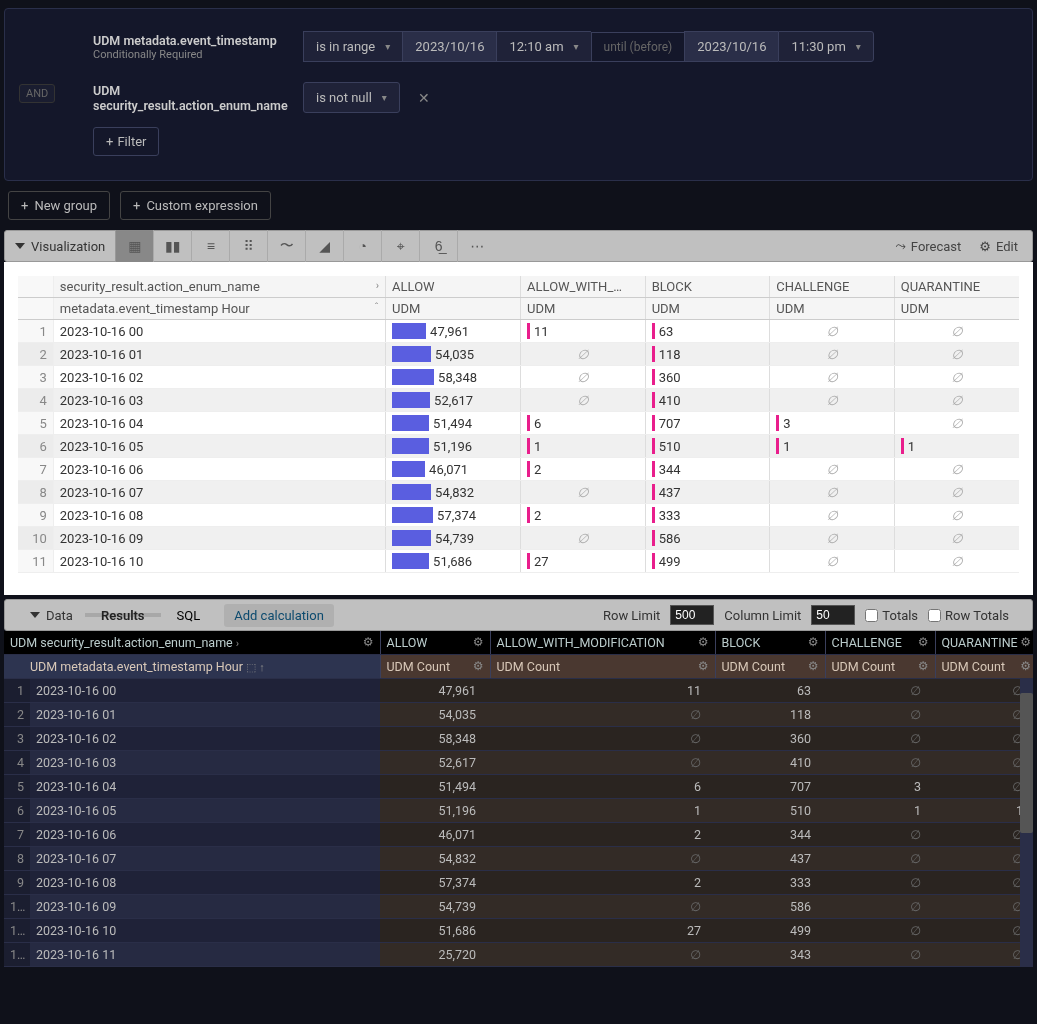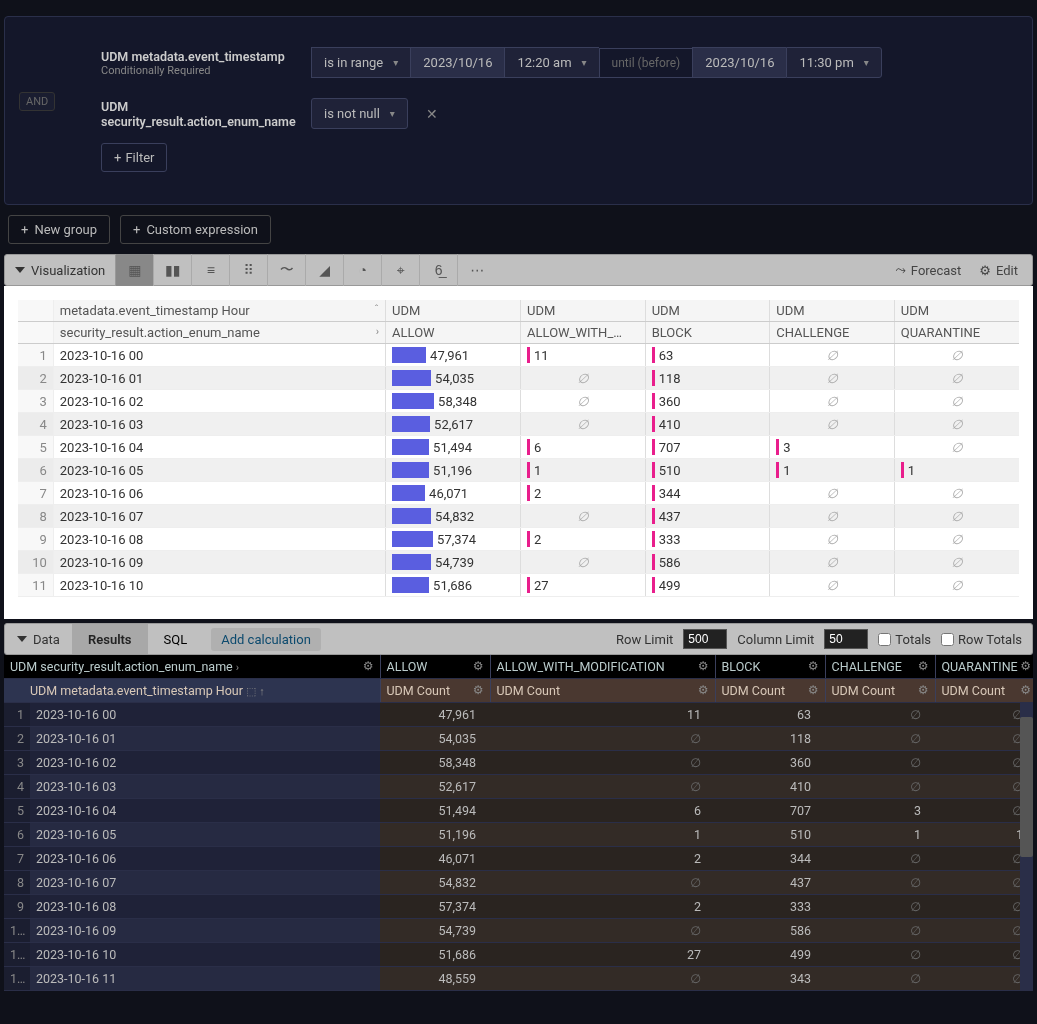--- a/index.html
+++ b/index.html
@@ -5,21 +5,21 @@
   * { box-sizing: border-box; margin: 0; padding: 0; }
   body { background: #0f111a; color: #c0c0c0; font-family: -apple-system, BlinkMacSystemFont, "Segoe UI", Roboto, Arial, sans-serif; font-size: 13px; width: 1037px; }
   
   
   .panel-header { background: #c0c0c0; color: #333; padding: 5px 10px; display: flex; align-items: center; justify-content: space-between; border: 1px solid #999; border-radius: 3px; }
   .panel-header .left { display: flex; align-items: center; gap: 6px; }
   .triangle { display: inline-block; width: 0; height: 0; border-left: 5px solid transparent; border-right: 5px solid transparent; border-top: 6px solid #333; }
   
   
   .filters-panel { margin: 4px; }
-  .filters-body { background: #14172a; border: 1px solid #2a2f4a; border-radius: 4px; margin-top: 16px; padding: 16px; position: relative; }
+  .filters-body { background: #14172a; border: 1px solid #2a2f4a; border-radius: 4px; margin-top: 8px; padding: 8px; position: relative; }
   .filter-row { display: flex; align-items: center; padding: 14px 0; position: relative; }
   .and-chip { position: absolute; left: 14px; top: 75px; font-size: 11px; color: #666; border: 1px solid #333; border-radius: 3px; padding: 2px 6px; background: #1a1d30; }
   .filter-labels { display: flex; flex-direction: column; margin-left: 80px; width: 210px; }
   .filter-label { font-weight: 600; color: #ccc; font-size: 12.5px; }
   .filter-sublabel { font-size: 11px; color: #888; }
   .pill { display: inline-flex; align-items: center; background: #1f2238; border: 1px solid #3a3f5c; border-radius: 3px; padding: 7px 12px; color: #bbb; margin-right: 0; font-size: 13px; }
   .pill.seg { border-radius: 0; border-right: none; }
   .pill.seg:first-of-type { border-top-left-radius: 3px; border-bottom-left-radius: 3px; }
   .pill.seg.last { border-top-right-radius: 3px; border-bottom-right-radius: 3px; border-right: 1px solid #3a3f5c; }
   .pill.dark { background: #2a2e48; }
@@ -51,21 +51,21 @@
   .viz-table tbody tr:nth-child(even) td.row-num { background: #ececec; }
   .col-border-left { border-left: 1px solid #ddd; }
   .bar-cell { padding: 2px 6px; }
   .bar-cell .bar-wrap { display:flex; align-items:center; gap:4px; }
   .bar { height: 16px; background: #5a5ee0; display:inline-block; }
   .bar.pink { background: #e91e8c; width: 3px; }
   .null-glyph { color: #aaa; font-style: italic; }
   
   
   .data-panel { margin: 4px; }
-  .data-header { background: #c0c0c0; color: #333; display: flex; align-items: center; height: 32px; border: 1px solid #999; border-radius: 3px; padding: 0; font-size: 13px; }
+  .data-header { background: #c0c0c0; color: #333; display: flex; align-items: center; height: 32px; border: 1px solid #999; border-radius: 3px; padding: 13px; font-size: 13px; }
   .data-header .section { padding: 0 12px; display: flex; align-items: center; gap: 6px; height: 100%; }
   .tab { padding: 0 16px; height: 100%; display: flex; align-items: center; cursor: pointer; color: #000000; }
   .tab.active { background: #a8a8a8; font-weight: 600; color: #222; }
   .calc-btn { background: #b0b0b0; padding: 4px 10px; border-radius: 3px; margin-left: 8px; cursor: pointer; color: #0c4a6e; }
   .data-header .right { margin-left: auto; display: flex; align-items: center; gap: 10px; padding-right: 10px; }
   .limit-input { background: #222; color: #fff; width: 44px; padding: 2px 4px; border: 1px solid #555; font-size: 12px; }
   .chk { display: flex; align-items: center; gap: 4px; }
   
   
   .data-table-wrap { background: #1b1e30; overflow: hidden; position: relative; }
@@ -97,21 +97,21 @@
       <div class="filter-labels">
         <span class="filter-label">UDM metadata.event_timestamp</span>
         <span class="filter-sublabel">Conditionally Required</span>
       </div>
       <div class="pill seg">
           <span>is in range</span>
           <span class="chev">▾</span>
         </div>
       <div class="pill seg dark">2023/10/16</div>
       <div class="pill seg">
-          <span>12:20 am</span>
+          <span>12:10 am</span>
           <span class="chev">▾</span>
         </div>
       <div class="pill seg until">until (before)</div>
       <div class="pill seg dark">2023/10/16</div>
       <div class="pill seg last">
           <span>11:30 pm</span>
           <span class="chev">▾</span>
         </div>
     </div>
     <div class="and-chip">AND</div>
@@ -179,35 +179,35 @@
           <col style="width:320px">
         <col style="width:130px">
           <col style="width:120px">
           <col style="width:120px">
           <col style="width:120px">
           <col style="width:120px">
       </colgroup>
       <thead>
         <tr>
           <th class="row-num"></th>
+          <th><span>security_result.action_enum_name</span><span style="float:right" class="small-icon">›</span></th>
+          <th class="col-border-left">ALLOW</th>
+          <th class="col-border-left">ALLOW_WITH_…</th>
+          <th class="col-border-left">BLOCK</th>
+          <th class="col-border-left">CHALLENGE</th>
+          <th class="col-border-left">QUARANTINE</th>
+        </tr>
+        <tr>
+          <th class="row-num"></th>
           <th><span>metadata.event_timestamp Hour</span><span style="float:right" class="small-icon">ˆ</span></th>
           <th class="col-border-left">UDM</th>
           <th class="col-border-left">UDM</th>
           <th class="col-border-left">UDM</th>
           <th class="col-border-left">UDM</th>
           <th class="col-border-left">UDM</th>
-        </tr>
-        <tr>
-          <th class="row-num"></th>
-          <th><span>security_result.action_enum_name</span><span style="float:right" class="small-icon">›</span></th>
-          <th class="col-border-left">ALLOW</th>
-          <th class="col-border-left">ALLOW_WITH_…</th>
-          <th class="col-border-left">BLOCK</th>
-          <th class="col-border-left">CHALLENGE</th>
-          <th class="col-border-left">QUARANTINE</th>
         </tr>
       </thead>
       <tbody id="viz-tbody">
           <tr>
             <td class="row-num">1</td>
             <td>2023-10-16 00</td>
             <td class="bar-cell col-border-left">
               <div class="bar-wrap">
                 <span class="bar " style="width:34px"></span>
                 <span>47,961</span>
@@ -613,21 +613,21 @@
             <td class="dim">2023-10-16 10</td>
             <td class="meas num"><span class="">51,686</span></td>
             <td class="meas num"><span class="">27</span></td>
             <td class="meas num"><span class="">499</span></td>
             <td class="meas num"><span class="null-d">∅</span></td>
             <td class="meas num"><span class="null-d">∅</span></td>
           </tr>
           <tr>
             <td class="row-n">12</td>
             <td class="dim">2023-10-16 11</td>
-            <td class="meas num"><span class="">48,559</span></td>
+            <td class="meas num"><span class="">25,720</span></td>
             <td class="meas num"><span class="null-d">∅</span></td>
             <td class="meas num"><span class="">343</span></td>
             <td class="meas num"><span class="null-d">∅</span></td>
             <td class="meas num"><span class="null-d">∅</span></td>
           </tr>
         </tbody>
     </table>
     <div class="dscroll">
         <div class="dscroll-thumb"></div>
       </div>

